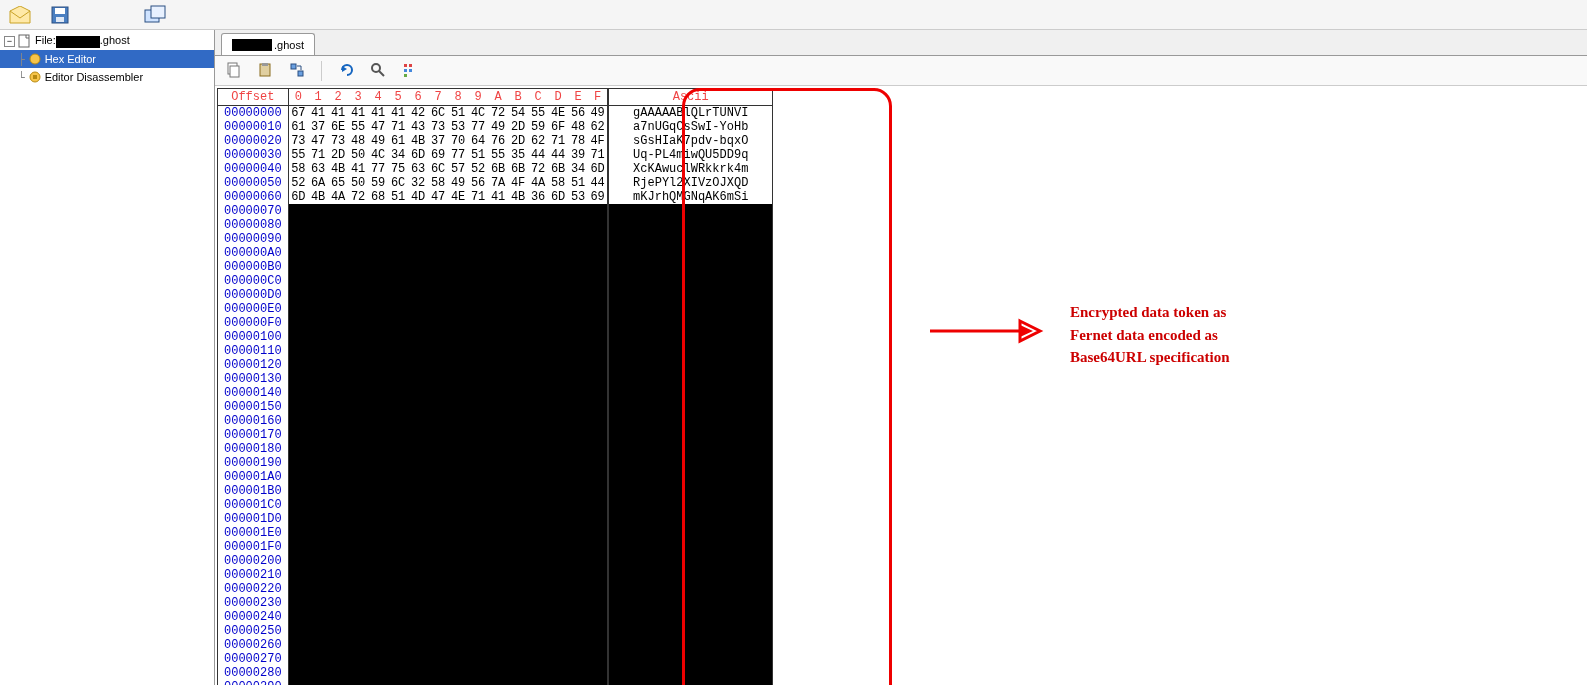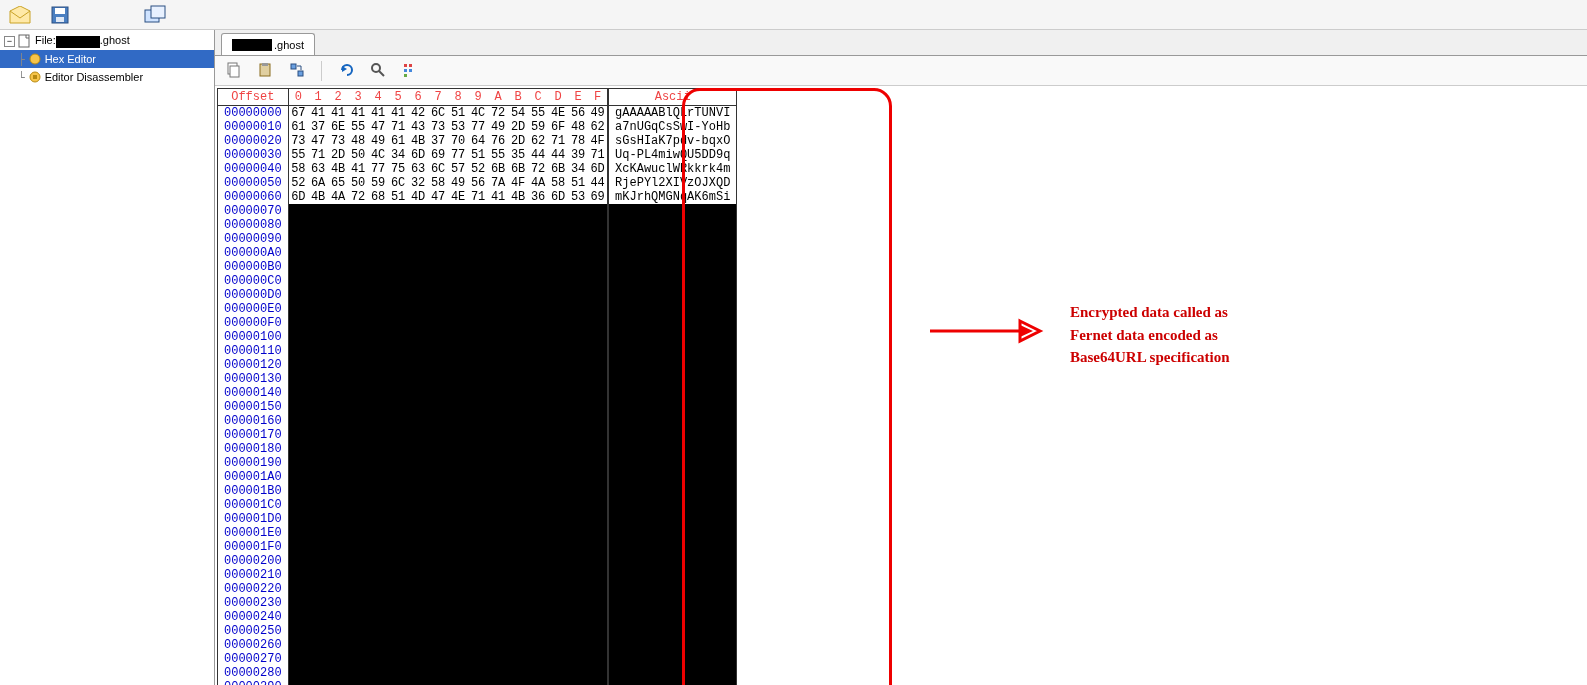--- a/index.html
+++ b/index.html
@@ -22,21 +22,21 @@
 .tab .black-redact { width: 40px; margin-right: 2px; }
 .sub-toolbar { height: 30px; display: flex; align-items: center; padding: 2px 10px; gap: 16px; border-bottom: 1px solid #ccc; background: #f9f9f9; }
 .sep { width: 1px; height: 20px; background: #ccc; }
 .hex-wrap { position: relative; flex: 1; overflow: hidden; }
 .hex-table { font-family: "Courier New", monospace; font-size: 12px; border: 1px solid #333; background: #fff; margin: 2px; border-collapse: collapse; white-space: pre; }
 .hex-table th { color: #ef4444; font-weight: normal; border-bottom: 1px solid #333; text-align: center; padding: 1px 2px; }
 .hex-table th.offh { padding: 1px 6px; border-right: 1px solid #333; }
 .hex-table th.ascii-h { border-left: 2px solid #333; padding: 1px 22px; text-align: center; }
 .hex-table td { padding: 0 2px; text-align: center; height: 14px; line-height: 14px; }
 .hex-table td.off { color: #0000cc; padding: 0 6px; border-right: 1px solid #333; text-align: center; }
-.hex-table td.ascii-c { border-left: 2px solid #333; text-align: left; padding: 0 6px; font-family: "Courier New", monospace; }
+.hex-table td.ascii-c { border-left: 2px solid #333; text-align: left; padding: 0 24px; font-family: "Courier New", monospace; }
 .hex-table td.hx { width: 20px; }
 .black-cell { background: #000; }
 .red-callout { position: absolute; border: 3px solid #e00; border-radius: 18px; pointer-events: none; }
 .red-arrow { position: absolute; color: #e00; pointer-events: none; }
 .annot-text { position: absolute; color: #c00; font-weight: bold; font-family: Georgia, serif; font-size: 15px; line-height: 1.5; }
 </style>
 </head>
 <body>
 
 <div class="top-toolbar">
@@ -140,19 +140,19 @@
 
     <div class="hex-wrap">
       <table class="hex-table" id="hex-table"><tbody><tr><th class="offh">Offset</th><th>0</th><th>1</th><th>2</th><th>3</th><th>4</th><th>5</th><th>6</th><th>7</th><th>8</th><th>9</th><th>A</th><th>B</th><th>C</th><th>D</th><th>E</th><th>F</th><th class="ascii-h">Ascii</th></tr><tr><td class="off">00000000</td><td class="hx">67</td><td class="hx">41</td><td class="hx">41</td><td class="hx">41</td><td class="hx">41</td><td class="hx">41</td><td class="hx">42</td><td class="hx">6C</td><td class="hx">51</td><td class="hx">4C</td><td class="hx">72</td><td class="hx">54</td><td class="hx">55</td><td class="hx">4E</td><td class="hx">56</td><td class="hx">49</td><td class="ascii-c">gAAAAABlQLrTUNVI</td></tr><tr><td class="off">00000010</td><td class="hx">61</td><td class="hx">37</td><td class="hx">6E</td><td class="hx">55</td><td class="hx">47</td><td class="hx">71</td><td class="hx">43</td><td class="hx">73</td><td class="hx">53</td><td class="hx">77</td><td class="hx">49</td><td class="hx">2D</td><td class="hx">59</td><td class="hx">6F</td><td class="hx">48</td><td class="hx">62</td><td class="ascii-c">a7nUGqCsSwI-YoHb</td></tr><tr><td class="off">00000020</td><td class="hx">73</td><td class="hx">47</td><td class="hx">73</td><td class="hx">48</td><td class="hx">49</td><td class="hx">61</td><td class="hx">4B</td><td class="hx">37</td><td class="hx">70</td><td class="hx">64</td><td class="hx">76</td><td class="hx">2D</td><td class="hx">62</td><td class="hx">71</td><td class="hx">78</td><td class="hx">4F</td><td class="ascii-c">sGsHIaK7pdv-bqxO</td></tr><tr><td class="off">00000030</td><td class="hx">55</td><td class="hx">71</td><td class="hx">2D</td><td class="hx">50</td><td class="hx">4C</td><td class="hx">34</td><td class="hx">6D</td><td class="hx">69</td><td class="hx">77</td><td class="hx">51</td><td class="hx">55</td><td class="hx">35</td><td class="hx">44</td><td class="hx">44</td><td class="hx">39</td><td class="hx">71</td><td class="ascii-c">Uq-PL4miwQU5DD9q</td></tr><tr><td class="off">00000040</td><td class="hx">58</td><td class="hx">63</td><td class="hx">4B</td><td class="hx">41</td><td class="hx">77</td><td class="hx">75</td><td class="hx">63</td><td class="hx">6C</td><td class="hx">57</td><td class="hx">52</td><td class="hx">6B</td><td class="hx">6B</td><td class="hx">72</td><td class="hx">6B</td><td class="hx">34</td><td class="hx">6D</td><td class="ascii-c">XcKAwuclWRkkrk4m</td></tr><tr><td class="off">00000050</td><td class="hx">52</td><td class="hx">6A</td><td class="hx">65</td><td class="hx">50</td><td class="hx">59</td><td class="hx">6C</td><td class="hx">32</td><td class="hx">58</td><td class="hx">49</td><td class="hx">56</td><td class="hx">7A</td><td class="hx">4F</td><td class="hx">4A</td><td class="hx">58</td><td class="hx">51</td><td class="hx">44</td><td class="ascii-c">RjePYl2XIVzOJXQD</td></tr><tr><td class="off">00000060</td><td class="hx">6D</td><td class="hx">4B</td><td class="hx">4A</td><td class="hx">72</td><td class="hx">68</td><td class="hx">51</td><td class="hx">4D</td><td class="hx">47</td><td class="hx">4E</td><td class="hx">71</td><td class="hx">41</td><td class="hx">4B</td><td class="hx">36</td><td class="hx">6D</td><td class="hx">53</td><td class="hx">69</td><td class="ascii-c">mKJrhQMGNqAK6mSi</td></tr><tr><td class="off">00000070</td><td class="hx black-cell"></td><td class="hx black-cell"></td><td class="hx black-cell"></td><td class="hx black-cell"></td><td class="hx black-cell"></td><td class="hx black-cell"></td><td class="hx black-cell"></td><td class="hx black-cell"></td><td class="hx black-cell"></td><td class="hx black-cell"></td><td class="hx black-cell"></td><td class="hx black-cell"></td><td class="hx black-cell"></td><td class="hx black-cell"></td><td class="hx black-cell"></td><td class="hx black-cell"></td><td class="ascii-c black-cell"></td></tr><tr><td class="off">00000080</td><td class="hx black-cell"></td><td class="hx black-cell"></td><td class="hx black-cell"></td><td class="hx black-cell"></td><td class="hx black-cell"></td><td class="hx black-cell"></td><td class="hx black-cell"></td><td class="hx black-cell"></td><td class="hx black-cell"></td><td class="hx black-cell"></td><td class="hx black-cell"></td><td class="hx black-cell"></td><td class="hx black-cell"></td><td class="hx black-cell"></td><td class="hx black-cell"></td><td class="hx black-cell"></td><td class="ascii-c black-cell"></td></tr><tr><td class="off">00000090</td><td class="hx black-cell"></td><td class="hx black-cell"></td><td class="hx black-cell"></td><td class="hx black-cell"></td><td class="hx black-cell"></td><td class="hx black-cell"></td><td class="hx black-cell"></td><td class="hx black-cell"></td><td class="hx black-cell"></td><td class="hx black-cell"></td><td class="hx black-cell"></td><td class="hx black-cell"></td><td class="hx black-cell"></td><td class="hx black-cell"></td><td class="hx black-cell"></td><td class="hx black-cell"></td><td class="ascii-c black-cell"></td></tr><tr><td class="off">000000A0</td><td class="hx black-cell"></td><td class="hx black-cell"></td><td class="hx black-cell"></td><td class="hx black-cell"></td><td class="hx black-cell"></td><td class="hx black-cell"></td><td class="hx black-cell"></td><td class="hx black-cell"></td><td class="hx black-cell"></td><td class="hx black-cell"></td><td class="hx black-cell"></td><td class="hx black-cell"></td><td class="hx black-cell"></td><td class="hx black-cell"></td><td class="hx black-cell"></td><td class="hx black-cell"></td><td class="ascii-c black-cell"></td></tr><tr><td class="off">000000B0</td><td class="hx black-cell"></td><td class="hx black-cell"></td><td class="hx black-cell"></td><td class="hx black-cell"></td><td class="hx black-cell"></td><td class="hx black-cell"></td><td class="hx black-cell"></td><td class="hx black-cell"></td><td class="hx black-cell"></td><td class="hx black-cell"></td><td class="hx black-cell"></td><td class="hx black-cell"></td><td class="hx black-cell"></td><td class="hx black-cell"></td><td class="hx black-cell"></td><td class="hx black-cell"></td><td class="ascii-c black-cell"></td></tr><tr><td class="off">000000C0</td><td class="hx black-cell"></td><td class="hx black-cell"></td><td class="hx black-cell"></td><td class="hx black-cell"></td><td class="hx black-cell"></td><td class="hx black-cell"></td><td class="hx black-cell"></td><td class="hx black-cell"></td><td class="hx black-cell"></td><td class="hx black-cell"></td><td class="hx black-cell"></td><td class="hx black-cell"></td><td class="hx black-cell"></td><td class="hx black-cell"></td><td class="hx black-cell"></td><td class="hx black-cell"></td><td class="ascii-c black-cell"></td></tr><tr><td class="off">000000D0</td><td class="hx black-cell"></td><td class="hx black-cell"></td><td class="hx black-cell"></td><td class="hx black-cell"></td><td class="hx black-cell"></td><td class="hx black-cell"></td><td class="hx black-cell"></td><td class="hx black-cell"></td><td class="hx black-cell"></td><td class="hx black-cell"></td><td class="hx black-cell"></td><td class="hx black-cell"></td><td class="hx black-cell"></td><td class="hx black-cell"></td><td class="hx black-cell"></td><td class="hx black-cell"></td><td class="ascii-c black-cell"></td></tr><tr><td class="off">000000E0</td><td class="hx black-cell"></td><td class="hx black-cell"></td><td class="hx black-cell"></td><td class="hx black-cell"></td><td class="hx black-cell"></td><td class="hx black-cell"></td><td class="hx black-cell"></td><td class="hx black-cell"></td><td class="hx black-cell"></td><td class="hx black-cell"></td><td class="hx black-cell"></td><td class="hx black-cell"></td><td class="hx black-cell"></td><td class="hx black-cell"></td><td class="hx black-cell"></td><td class="hx black-cell"></td><td class="ascii-c black-cell"></td></tr><tr><td class="off">000000F0</td><td class="hx black-cell"></td><td class="hx black-cell"></td><td class="hx black-cell"></td><td class="hx black-cell"></td><td class="hx black-cell"></td><td class="hx black-cell"></td><td class="hx black-cell"></td><td class="hx black-cell"></td><td class="hx black-cell"></td><td class="hx black-cell"></td><td class="hx black-cell"></td><td class="hx black-cell"></td><td class="hx black-cell"></td><td class="hx black-cell"></td><td class="hx black-cell"></td><td class="hx black-cell"></td><td class="ascii-c black-cell"></td></tr><tr><td class="off">00000100</td><td class="hx black-cell"></td><td class="hx black-cell"></td><td class="hx black-cell"></td><td class="hx black-cell"></td><td class="hx black-cell"></td><td class="hx black-cell"></td><td class="hx black-cell"></td><td class="hx black-cell"></td><td class="hx black-cell"></td><td class="hx black-cell"></td><td class="hx black-cell"></td><td class="hx black-cell"></td><td class="hx black-cell"></td><td class="hx black-cell"></td><td class="hx black-cell"></td><td class="hx black-cell"></td><td class="ascii-c black-cell"></td></tr><tr><td class="off">00000110</td><td class="hx black-cell"></td><td class="hx black-cell"></td><td class="hx black-cell"></td><td class="hx black-cell"></td><td class="hx black-cell"></td><td class="hx black-cell"></td><td class="hx black-cell"></td><td class="hx black-cell"></td><td class="hx black-cell"></td><td class="hx black-cell"></td><td class="hx black-cell"></td><td class="hx black-cell"></td><td class="hx black-cell"></td><td class="hx black-cell"></td><td class="hx black-cell"></td><td class="hx black-cell"></td><td class="ascii-c black-cell"></td></tr><tr><td class="off">00000120</td><td class="hx black-cell"></td><td class="hx black-cell"></td><td class="hx black-cell"></td><td class="hx black-cell"></td><td class="hx black-cell"></td><td class="hx black-cell"></td><td class="hx black-cell"></td><td class="hx black-cell"></td><td class="hx black-cell"></td><td class="hx black-cell"></td><td class="hx black-cell"></td><td class="hx black-cell"></td><td class="hx black-cell"></td><td class="hx black-cell"></td><td class="hx black-cell"></td><td class="hx black-cell"></td><td class="ascii-c black-cell"></td></tr><tr><td class="off">00000130</td><td class="hx black-cell"></td><td class="hx black-cell"></td><td class="hx black-cell"></td><td class="hx black-cell"></td><td class="hx black-cell"></td><td class="hx black-cell"></td><td class="hx black-cell"></td><td class="hx black-cell"></td><td class="hx black-cell"></td><td class="hx black-cell"></td><td class="hx black-cell"></td><td class="hx black-cell"></td><td class="hx black-cell"></td><td class="hx black-cell"></td><td class="hx black-cell"></td><td class="hx black-cell"></td><td class="ascii-c black-cell"></td></tr><tr><td class="off">00000140</td><td class="hx black-cell"></td><td class="hx black-cell"></td><td class="hx black-cell"></td><td class="hx black-cell"></td><td class="hx black-cell"></td><td class="hx black-cell"></td><td class="hx black-cell"></td><td class="hx black-cell"></td><td class="hx black-cell"></td><td class="hx black-cell"></td><td class="hx black-cell"></td><td class="hx black-cell"></td><td class="hx black-cell"></td><td class="hx black-cell"></td><td class="hx black-cell"></td><td class="hx black-cell"></td><td class="ascii-c black-cell"></td></tr><tr><td class="off">00000150</td><td class="hx black-cell"></td><td class="hx black-cell"></td><td class="hx black-cell"></td><td class="hx black-cell"></td><td class="hx black-cell"></td><td class="hx black-cell"></td><td class="hx black-cell"></td><td class="hx black-cell"></td><td class="hx black-cell"></td><td class="hx black-cell"></td><td class="hx black-cell"></td><td class="hx black-cell"></td><td class="hx black-cell"></td><td class="hx black-cell"></td><td class="hx black-cell"></td><td class="hx black-cell"></td><td class="ascii-c black-cell"></td></tr><tr><td class="off">00000160</td><td class="hx black-cell"></td><td class="hx black-cell"></td><td class="hx black-cell"></td><td class="hx black-cell"></td><td class="hx black-cell"></td><td class="hx black-cell"></td><td class="hx black-cell"></td><td class="hx black-cell"></td><td class="hx black-cell"></td><td class="hx black-cell"></td><td class="hx black-cell"></td><td class="hx black-cell"></td><td class="hx black-cell"></td><td class="hx black-cell"></td><td class="hx black-cell"></td><td class="hx black-cell"></td><td class="ascii-c black-cell"></td></tr><tr><td class="off">00000170</td><td class="hx black-cell"></td><td class="hx black-cell"></td><td class="hx black-cell"></td><td class="hx black-cell"></td><td class="hx black-cell"></td><td class="hx black-cell"></td><td class="hx black-cell"></td><td class="hx black-cell"></td><td class="hx black-cell"></td><td class="hx black-cell"></td><td class="hx black-cell"></td><td class="hx black-cell"></td><td class="hx black-cell"></td><td class="hx black-cell"></td><td class="hx black-cell"></td><td class="hx black-cell"></td><td class="ascii-c black-cell"></td></tr><tr><td class="off">00000180</td><td class="hx black-cell"></td><td class="hx black-cell"></td><td class="hx black-cell"></td><td class="hx black-cell"></td><td class="hx black-cell"></td><td class="hx black-cell"></td><td class="hx black-cell"></td><td class="hx black-cell"></td><td class="hx black-cell"></td><td class="hx black-cell"></td><td class="hx black-cell"></td><td class="hx black-cell"></td><td class="hx black-cell"></td><td class="hx black-cell"></td><td class="hx black-cell"></td><td class="hx black-cell"></td><td class="ascii-c black-cell"></td></tr><tr><td class="off">00000190</td><td class="hx black-cell"></td><td class="hx black-cell"></td><td class="hx black-cell"></td><td class="hx black-cell"></td><td class="hx black-cell"></td><td class="hx black-cell"></td><td class="hx black-cell"></td><td class="hx black-cell"></td><td class="hx black-cell"></td><td class="hx black-cell"></td><td class="hx black-cell"></td><td class="hx black-cell"></td><td class="hx black-cell"></td><td class="hx black-cell"></td><td class="hx black-cell"></td><td class="hx black-cell"></td><td class="ascii-c black-cell"></td></tr><tr><td class="off">000001A0</td><td class="hx black-cell"></td><td class="hx black-cell"></td><td class="hx black-cell"></td><td class="hx black-cell"></td><td class="hx black-cell"></td><td class="hx black-cell"></td><td class="hx black-cell"></td><td class="hx black-cell"></td><td class="hx black-cell"></td><td class="hx black-cell"></td><td class="hx black-cell"></td><td class="hx black-cell"></td><td class="hx black-cell"></td><td class="hx black-cell"></td><td class="hx black-cell"></td><td class="hx black-cell"></td><td class="ascii-c black-cell"></td></tr><tr><td class="off">000001B0</td><td class="hx black-cell"></td><td class="hx black-cell"></td><td class="hx black-cell"></td><td class="hx black-cell"></td><td class="hx black-cell"></td><td class="hx black-cell"></td><td class="hx black-cell"></td><td class="hx black-cell"></td><td class="hx black-cell"></td><td class="hx black-cell"></td><td class="hx black-cell"></td><td class="hx black-cell"></td><td class="hx black-cell"></td><td class="hx black-cell"></td><td class="hx black-cell"></td><td class="hx black-cell"></td><td class="ascii-c black-cell"></td></tr><tr><td class="off">000001C0</td><td class="hx black-cell"></td><td class="hx black-cell"></td><td class="hx black-cell"></td><td class="hx black-cell"></td><td class="hx black-cell"></td><td class="hx black-cell"></td><td class="hx black-cell"></td><td class="hx black-cell"></td><td class="hx black-cell"></td><td class="hx black-cell"></td><td class="hx black-cell"></td><td class="hx black-cell"></td><td class="hx black-cell"></td><td class="hx black-cell"></td><td class="hx black-cell"></td><td class="hx black-cell"></td><td class="ascii-c black-cell"></td></tr><tr><td class="off">000001D0</td><td class="hx black-cell"></td><td class="hx black-cell"></td><td class="hx black-cell"></td><td class="hx black-cell"></td><td class="hx black-cell"></td><td class="hx black-cell"></td><td class="hx black-cell"></td><td class="hx black-cell"></td><td class="hx black-cell"></td><td class="hx black-cell"></td><td class="hx black-cell"></td><td class="hx black-cell"></td><td class="hx black-cell"></td><td class="hx black-cell"></td><td class="hx black-cell"></td><td class="hx black-cell"></td><td class="ascii-c black-cell"></td></tr><tr><td class="off">000001E0</td><td class="hx black-cell"></td><td class="hx black-cell"></td><td class="hx black-cell"></td><td class="hx black-cell"></td><td class="hx black-cell"></td><td class="hx black-cell"></td><td class="hx black-cell"></td><td class="hx black-cell"></td><td class="hx black-cell"></td><td class="hx black-cell"></td><td class="hx black-cell"></td><td class="hx black-cell"></td><td class="hx black-cell"></td><td class="hx black-cell"></td><td class="hx black-cell"></td><td class="hx black-cell"></td><td class="ascii-c black-cell"></td></tr><tr><td class="off">000001F0</td><td class="hx black-cell"></td><td class="hx black-cell"></td><td class="hx black-cell"></td><td class="hx black-cell"></td><td class="hx black-cell"></td><td class="hx black-cell"></td><td class="hx black-cell"></td><td class="hx black-cell"></td><td class="hx black-cell"></td><td class="hx black-cell"></td><td class="hx black-cell"></td><td class="hx black-cell"></td><td class="hx black-cell"></td><td class="hx black-cell"></td><td class="hx black-cell"></td><td class="hx black-cell"></td><td class="ascii-c black-cell"></td></tr><tr><td class="off">00000200</td><td class="hx black-cell"></td><td class="hx black-cell"></td><td class="hx black-cell"></td><td class="hx black-cell"></td><td class="hx black-cell"></td><td class="hx black-cell"></td><td class="hx black-cell"></td><td class="hx black-cell"></td><td class="hx black-cell"></td><td class="hx black-cell"></td><td class="hx black-cell"></td><td class="hx black-cell"></td><td class="hx black-cell"></td><td class="hx black-cell"></td><td class="hx black-cell"></td><td class="hx black-cell"></td><td class="ascii-c black-cell"></td></tr><tr><td class="off">00000210</td><td class="hx black-cell"></td><td class="hx black-cell"></td><td class="hx black-cell"></td><td class="hx black-cell"></td><td class="hx black-cell"></td><td class="hx black-cell"></td><td class="hx black-cell"></td><td class="hx black-cell"></td><td class="hx black-cell"></td><td class="hx black-cell"></td><td class="hx black-cell"></td><td class="hx black-cell"></td><td class="hx black-cell"></td><td class="hx black-cell"></td><td class="hx black-cell"></td><td class="hx black-cell"></td><td class="ascii-c black-cell"></td></tr><tr><td class="off">00000220</td><td class="hx black-cell"></td><td class="hx black-cell"></td><td class="hx black-cell"></td><td class="hx black-cell"></td><td class="hx black-cell"></td><td class="hx black-cell"></td><td class="hx black-cell"></td><td class="hx black-cell"></td><td class="hx black-cell"></td><td class="hx black-cell"></td><td class="hx black-cell"></td><td class="hx black-cell"></td><td class="hx black-cell"></td><td class="hx black-cell"></td><td class="hx black-cell"></td><td class="hx black-cell"></td><td class="ascii-c black-cell"></td></tr><tr><td class="off">00000230</td><td class="hx black-cell"></td><td class="hx black-cell"></td><td class="hx black-cell"></td><td class="hx black-cell"></td><td class="hx black-cell"></td><td class="hx black-cell"></td><td class="hx black-cell"></td><td class="hx black-cell"></td><td class="hx black-cell"></td><td class="hx black-cell"></td><td class="hx black-cell"></td><td class="hx black-cell"></td><td class="hx black-cell"></td><td class="hx black-cell"></td><td class="hx black-cell"></td><td class="hx black-cell"></td><td class="ascii-c black-cell"></td></tr><tr><td class="off">00000240</td><td class="hx black-cell"></td><td class="hx black-cell"></td><td class="hx black-cell"></td><td class="hx black-cell"></td><td class="hx black-cell"></td><td class="hx black-cell"></td><td class="hx black-cell"></td><td class="hx black-cell"></td><td class="hx black-cell"></td><td class="hx black-cell"></td><td class="hx black-cell"></td><td class="hx black-cell"></td><td class="hx black-cell"></td><td class="hx black-cell"></td><td class="hx black-cell"></td><td class="hx black-cell"></td><td class="ascii-c black-cell"></td></tr><tr><td class="off">00000250</td><td class="hx black-cell"></td><td class="hx black-cell"></td><td class="hx black-cell"></td><td class="hx black-cell"></td><td class="hx black-cell"></td><td class="hx black-cell"></td><td class="hx black-cell"></td><td class="hx black-cell"></td><td class="hx black-cell"></td><td class="hx black-cell"></td><td class="hx black-cell"></td><td class="hx black-cell"></td><td class="hx black-cell"></td><td class="hx black-cell"></td><td class="hx black-cell"></td><td class="hx black-cell"></td><td class="ascii-c black-cell"></td></tr><tr><td class="off">00000260</td><td class="hx black-cell"></td><td class="hx black-cell"></td><td class="hx black-cell"></td><td class="hx black-cell"></td><td class="hx black-cell"></td><td class="hx black-cell"></td><td class="hx black-cell"></td><td class="hx black-cell"></td><td class="hx black-cell"></td><td class="hx black-cell"></td><td class="hx black-cell"></td><td class="hx black-cell"></td><td class="hx black-cell"></td><td class="hx black-cell"></td><td class="hx black-cell"></td><td class="hx black-cell"></td><td class="ascii-c black-cell"></td></tr><tr><td class="off">00000270</td><td class="hx black-cell"></td><td class="hx black-cell"></td><td class="hx black-cell"></td><td class="hx black-cell"></td><td class="hx black-cell"></td><td class="hx black-cell"></td><td class="hx black-cell"></td><td class="hx black-cell"></td><td class="hx black-cell"></td><td class="hx black-cell"></td><td class="hx black-cell"></td><td class="hx black-cell"></td><td class="hx black-cell"></td><td class="hx black-cell"></td><td class="hx black-cell"></td><td class="hx black-cell"></td><td class="ascii-c black-cell"></td></tr><tr><td class="off">00000280</td><td class="hx black-cell"></td><td class="hx black-cell"></td><td class="hx black-cell"></td><td class="hx black-cell"></td><td class="hx black-cell"></td><td class="hx black-cell"></td><td class="hx black-cell"></td><td class="hx black-cell"></td><td class="hx black-cell"></td><td class="hx black-cell"></td><td class="hx black-cell"></td><td class="hx black-cell"></td><td class="hx black-cell"></td><td class="hx black-cell"></td><td class="hx black-cell"></td><td class="hx black-cell"></td><td class="ascii-c black-cell"></td></tr><tr><td class="off">00000290</td><td class="hx black-cell"></td><td class="hx black-cell"></td><td class="hx black-cell"></td><td class="hx black-cell"></td><td class="hx black-cell"></td><td class="hx black-cell"></td><td class="hx black-cell"></td><td class="hx black-cell"></td><td class="hx black-cell"></td><td class="hx black-cell"></td><td class="hx black-cell"></td><td class="hx black-cell"></td><td class="hx black-cell"></td><td class="hx black-cell"></td><td class="hx black-cell"></td><td class="hx black-cell"></td><td class="ascii-c black-cell"></td></tr></tbody></table>
       <div class="red-callout" style="left:467px; top:2px; width:210px; height:620px;"></div>
       <svg class="red-arrow" style="left:710px; top:225px;" width="120" height="40">
           <line x1="5" y1="20" x2="95" y2="20" stroke="#e00" stroke-width="3"></line>
           <polygon points="95,10 115,20 95,30" fill="none" stroke="#e00" stroke-width="3"></polygon>
           <polygon points="95,14 108,20 95,26" fill="#e00"></polygon>
         </svg>
       <div class="annot-text" style="left:855px; top:215px;">
-        <div>Encrypted data called as</div>
+        <div>Encrypted data token as</div>
         <div>Fernet data encoded as</div>
         <div>Base64URL specification</div>
       </div>
     </div>
   </div>
 </div>
 
 </body></html>

